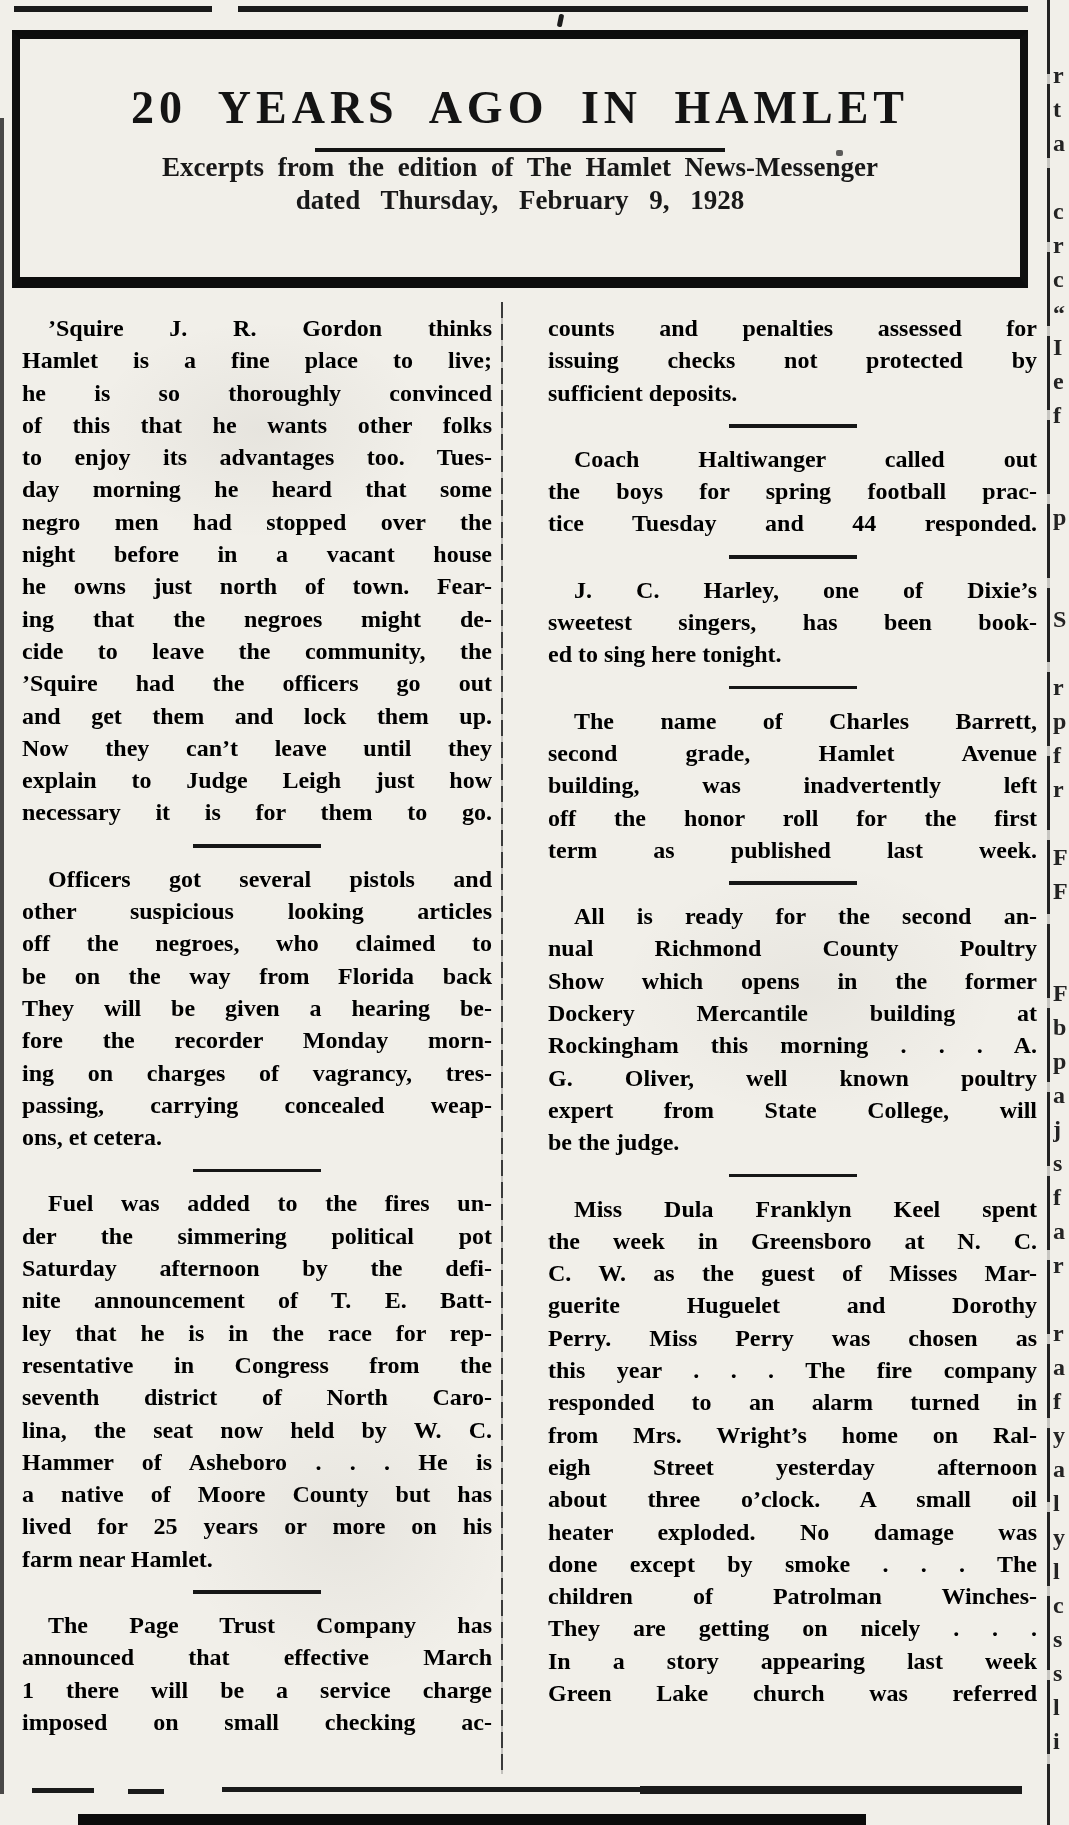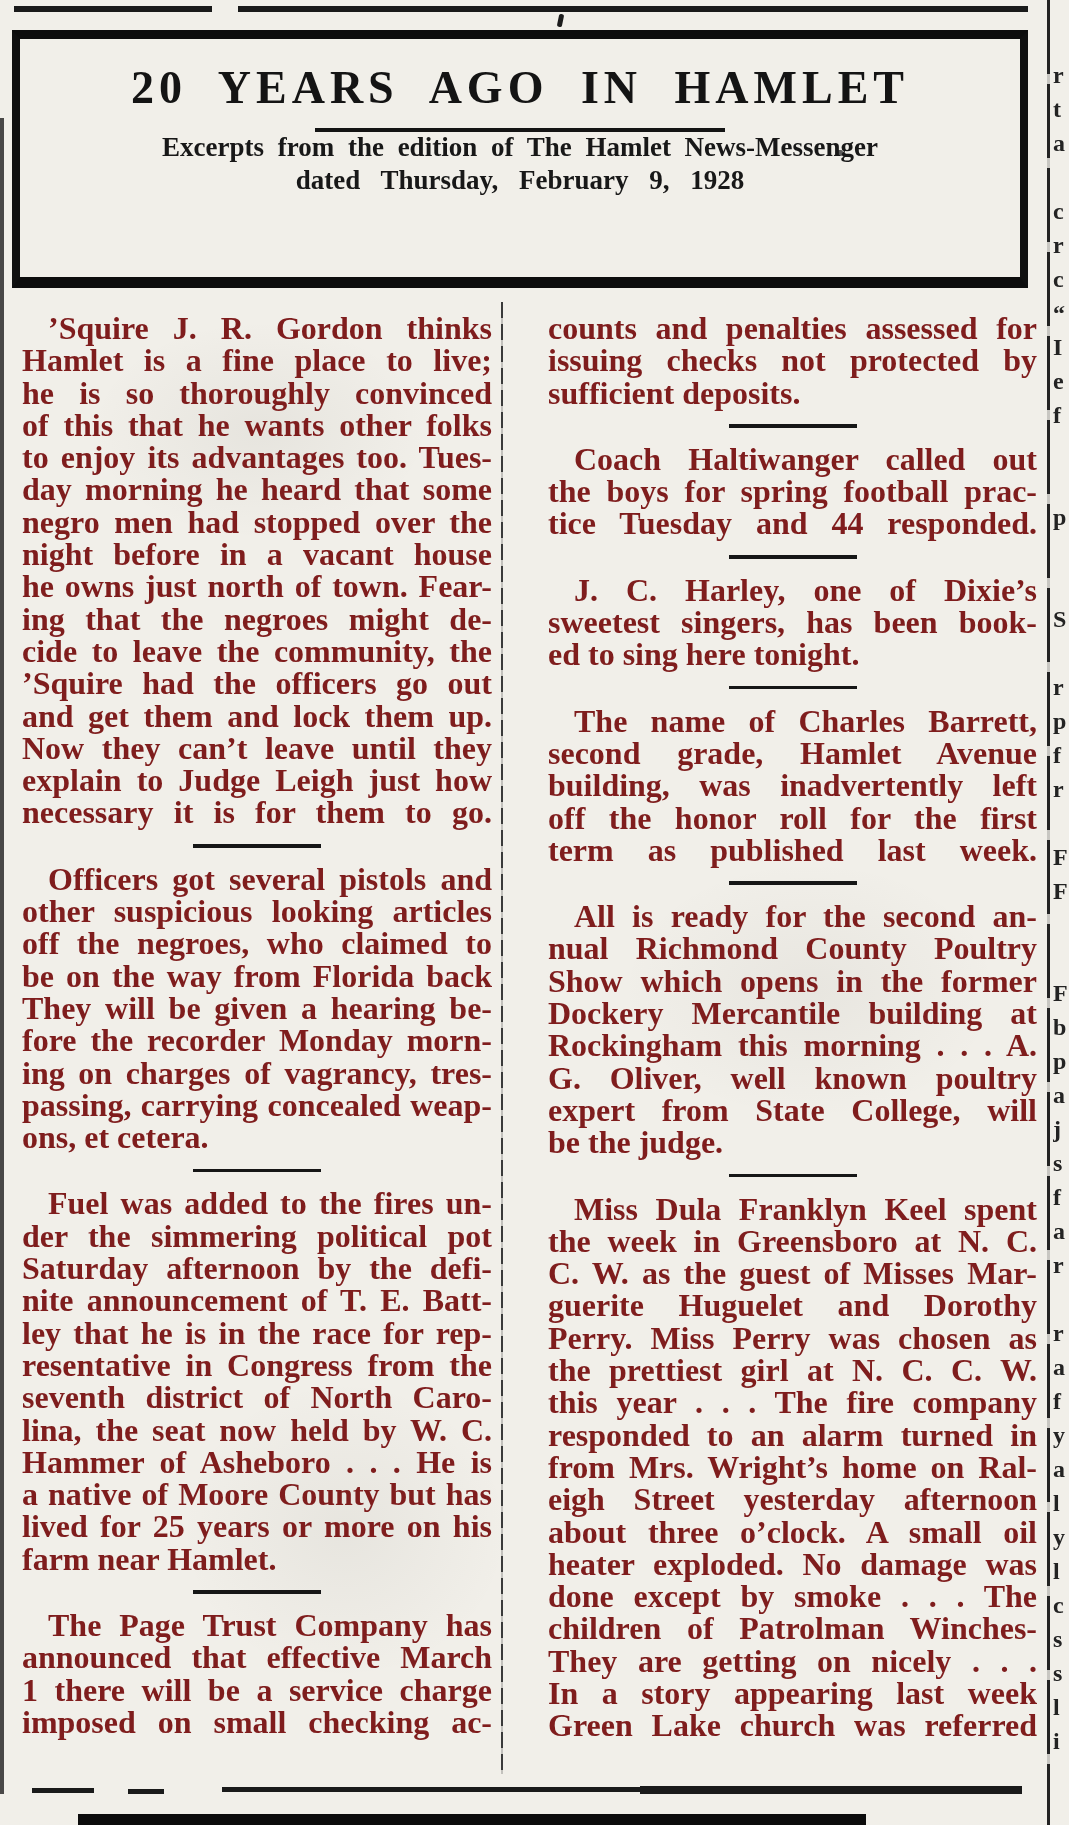--- a/index.html
+++ b/index.html
@@ -14,32 +14,32 @@
   }
   .blotch{position:absolute;pointer-events:none;}
   .rule-h{position:absolute;background:var(--ink,#151515);}
   .headbox{
     position:absolute;left:12px;top:30px;width:1000px;height:238px;
     border-top:9px solid #0d0d0d;border-bottom:11px solid #0d0d0d;
     border-left:8px solid #101010;border-right:8px solid #101010;
     text-align:center;
   }
   .headline{
-    margin-top:22px;
+    margin-top:42px;
     font-size:46px;font-weight:700;letter-spacing:5px;word-spacing:16px;
     color:#141414;
   }
   .head-underline{
     width:410px;height:4px;background:#141414;margin:14px auto 0 auto;
   }
   .subline1{font-size:27px;font-weight:700;word-spacing:7px;color:#181818;}
   .subline2{margin-top:2px;font-size:27px;font-weight:700;word-spacing:14px;color:#181818;}
   .col{
     position:absolute;top:312px;
-    font-size:32px;font-weight:700;line-height:32.3px;color:#7f1d1d;
+    font-size:24px;font-weight:700;line-height:32.3px;color:#000000;
   }
   .col-left{left:22px;width:470px;}
   .col-right{left:548px;width:489px;}
   .tline{height:32.3px;text-align:justify;white-space:nowrap;}
   .tline.just{text-align-last:justify;}
   .tline.last{text-align-last:left;}
   .tline.ind{text-indent:26px;}
   .sep{height:34px;display:flex;align-items:center;justify-content:center;}
   .sepbar{width:128px;height:3.5px;background:#161616;}
   .divider{
@@ -191,21 +191,20 @@
       </div>
       <div class="sep">
         <div class="sepbar"></div>
       </div>
       <div>
         <div class="tline just ind">Miss Dula Franklyn Keel spent</div>
         <div class="tline just">the week in Greensboro at N. C.</div>
         <div class="tline just">C. W. as the guest of Misses Mar-</div>
         <div class="tline just">guerite Huguelet and Dorothy</div>
         <div class="tline just">Perry. Miss Perry was chosen as</div>
-        <div class="tline just">the prettiest girl at N. C. C. W.</div>
         <div class="tline just">this year . . . The fire company</div>
         <div class="tline just">responded to an alarm turned in</div>
         <div class="tline just">from Mrs. Wright’s home on Ral-</div>
         <div class="tline just">eigh Street yesterday afternoon</div>
         <div class="tline just">about three o’clock. A small oil</div>
         <div class="tline just">heater exploded. No damage was</div>
         <div class="tline just">done except by smoke . . . The</div>
         <div class="tline just">children of Patrolman Winches-</div>
         <div class="tline just">They are getting on nicely . . .</div>
         <div class="tline just">In a story appearing last week</div>

